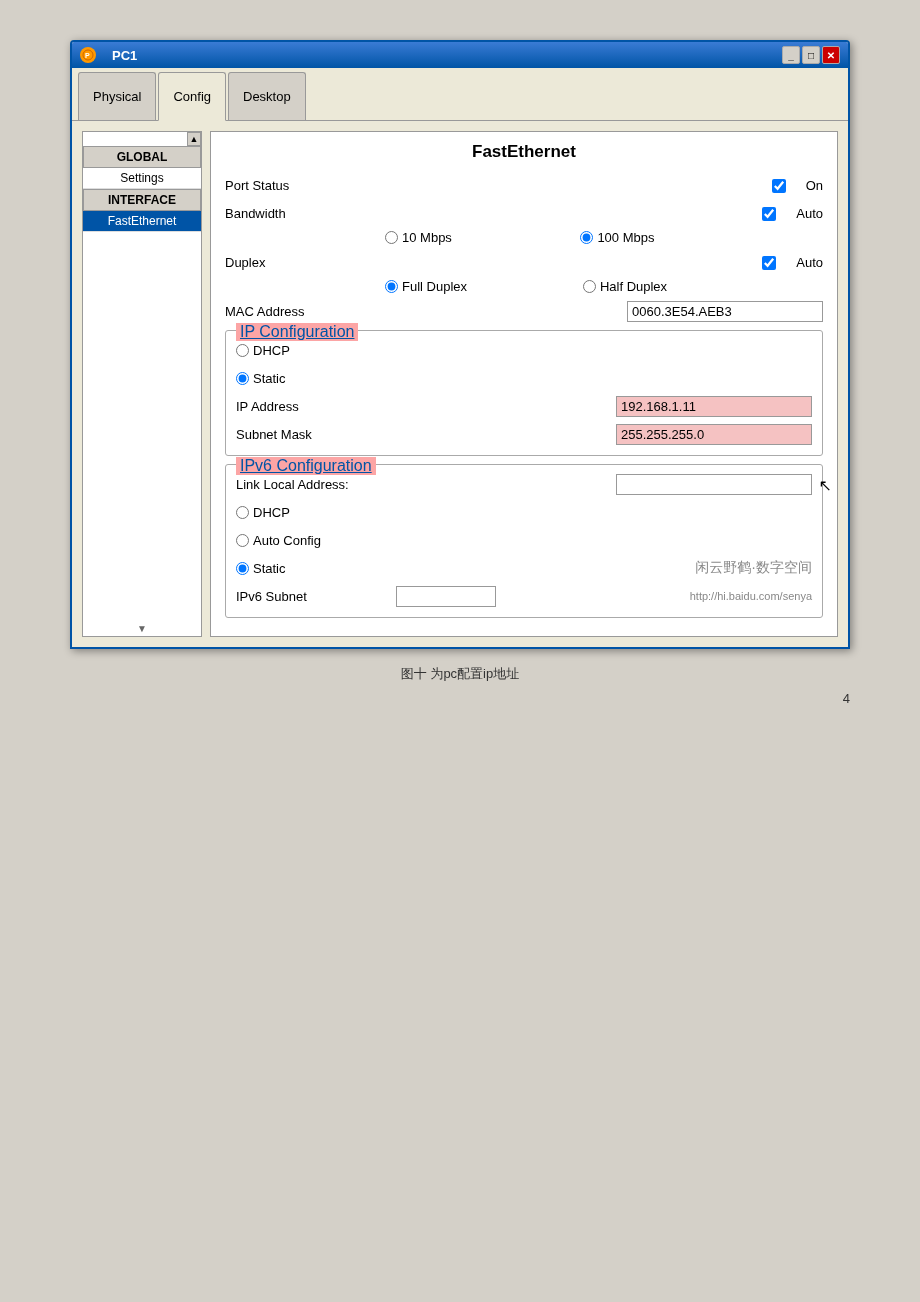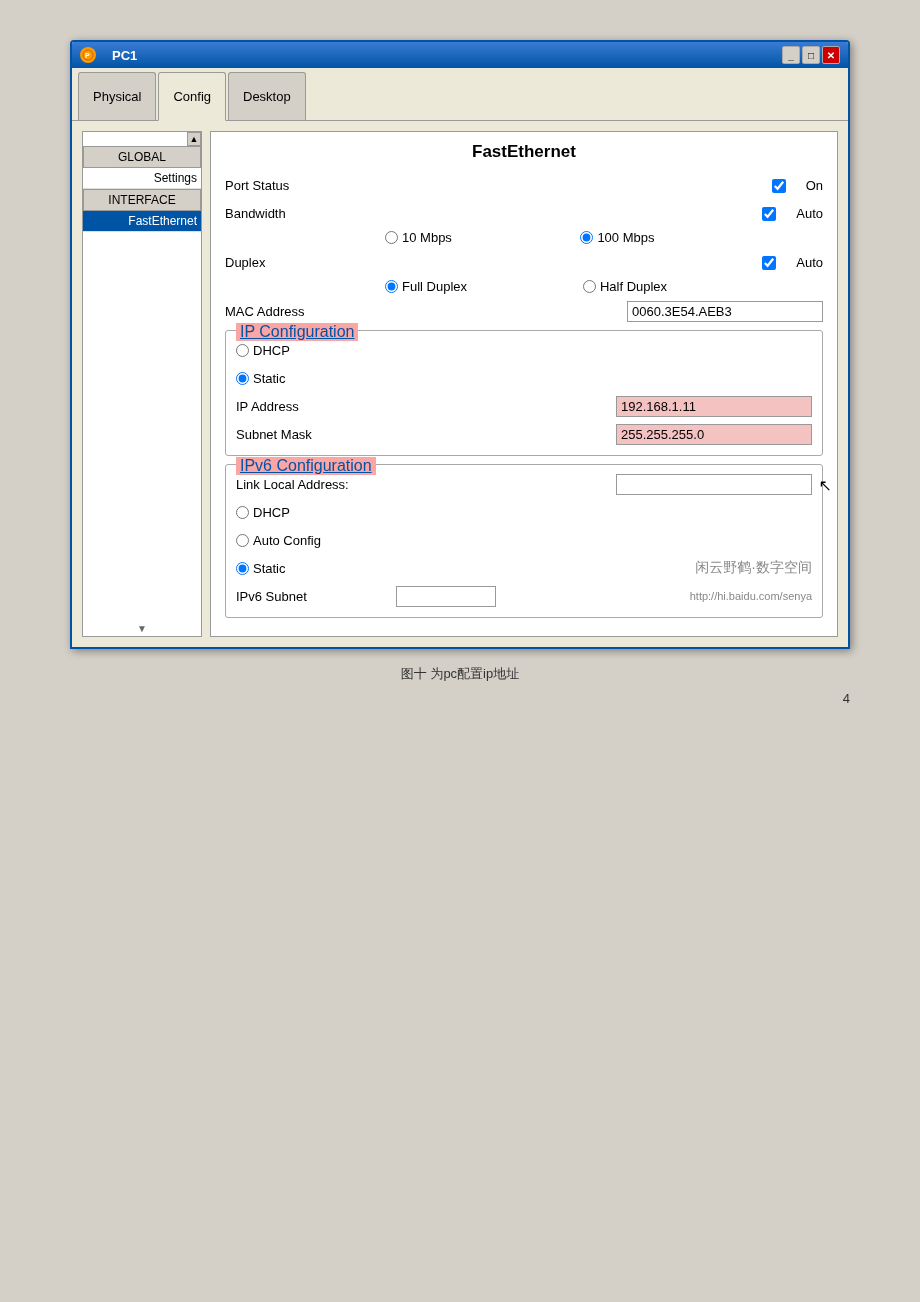--- a/index.html
+++ b/index.html
@@ -112,27 +112,27 @@
       display: flex;
       flex-direction: column;
       position: relative;
     }
 
     .sidebar-section-header {
       background: #d4d0c8;
       border: 1px solid #999;
       text-align: center;
       padding: 3px 4px;
-      font-weight: normal;
+      font-weight: bold;
       font-size: 12px;
       cursor: pointer;
     }
 
     .sidebar-item {
-      text-align: right;
+      text-align: center;
       padding: 3px 4px;
       font-size: 12px;
       cursor: pointer;
       border-bottom: 1px solid #ddd;
     }
 
     .sidebar-item.selected {
       background: #0054a6;
       color: white;
     }

